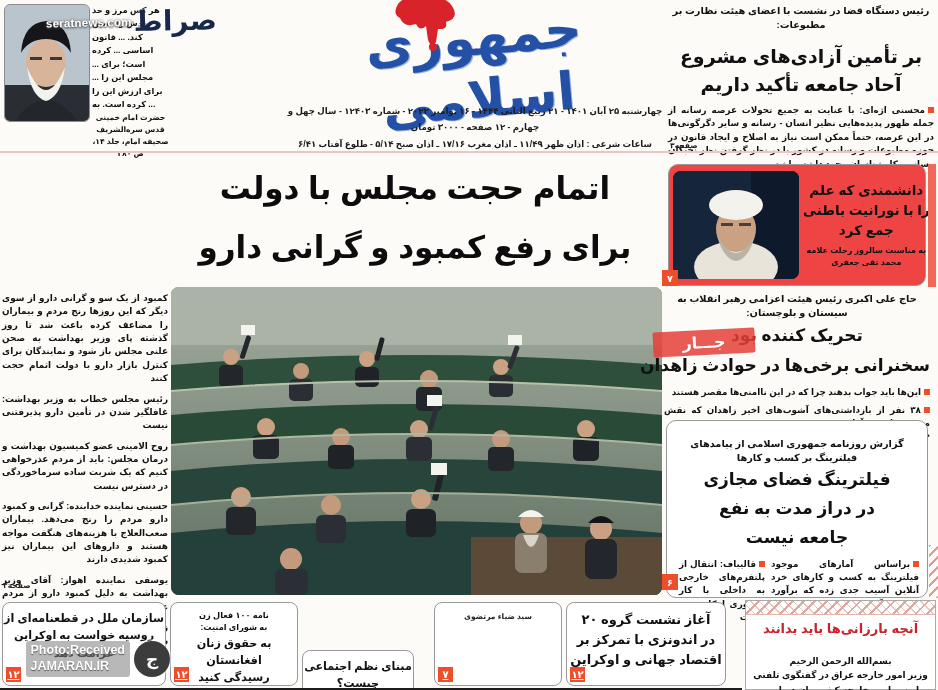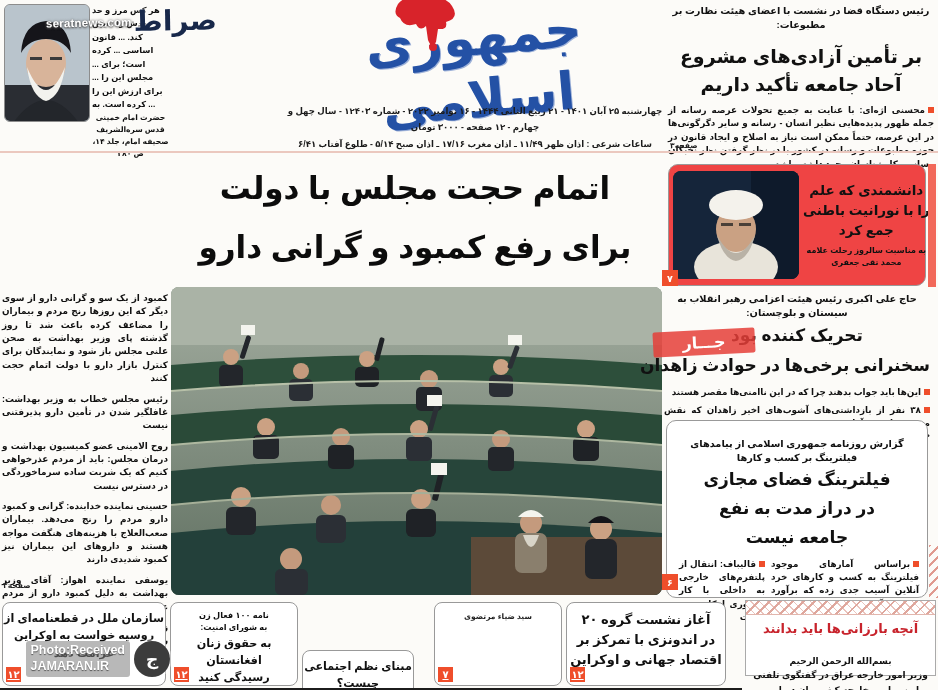--- a/index.html
+++ b/index.html
@@ -62,21 +62,21 @@
   .orn-side{left:929px;top:545px;width:9px;height:53px;background:repeating-linear-gradient(135deg,#e09a90 0 2px,transparent 2px 7px);}
 
   
   .bbox{top:602px;height:84px;border:1px solid #999;border-radius:8px;background:#fff;text-align:center;padding-top:7px;}
   .bbox .h{font-size:11.2px;font-weight:800;line-height:1.55;}
   .bbox .k{font-size:8.2px;font-weight:700;line-height:1.5;}
   .bbox .by{font-size:7.6px;font-weight:700;margin-top:2px;color:#222;}
   .bbadge{position:absolute;left:3px;bottom:3px;width:15px;height:15px;background:#ef4e2b;color:#fff;font-size:10px;font-weight:800;display:flex;align-items:center;justify-content:center;text-decoration:underline;}
   .blackline{left:0;top:688px;width:742px;height:2px;background:#1c1c1c;}
 
-  .barzani{left:745px;top:600px;width:191px;height:76px;border:1px solid #aaa;background:#fff;text-align:center;}
+  .barzani{left:745px;top:600px;width:191px;height:90px;border:1px solid #aaa;background:#fff;text-align:center;}
   .orn-top{width:100%;height:14px;background:repeating-linear-gradient(135deg,#dfa79d 0 2px,transparent 2px 8px),repeating-linear-gradient(45deg,#eac3bc 0 1px,transparent 1px 6px);border-bottom:1px solid #e2b6ad;}
   .barzani .title{color:#c8232c;font-size:13px;font-weight:800;margin-top:6px;}
   .barzani .body{font-size:9px;font-weight:700;line-height:1.6;margin-top:18px;padding:0 6px;}
 
   .jamaran{left:0;top:640px;width:170px;height:38px;z-index:7;display:flex;align-items:center;gap:4px;}
   .jam-logo{width:36px;height:36px;border-radius:50%;background:#3c3c3c;color:#fff;display:flex;align-items:center;justify-content:center;font-size:17px;font-weight:800;flex:none;box-shadow:0 0 0 2px rgba(255,255,255,.4);}
   .jam-text{background:rgba(125,125,125,.55);border-radius:3px;padding:2px 5px;color:#fff;font-weight:800;font-size:12.5px;line-height:1.25;text-align:left;direction:ltr;text-shadow:0 1px 1px #555;}
 </style>
 </head>
 <body>

